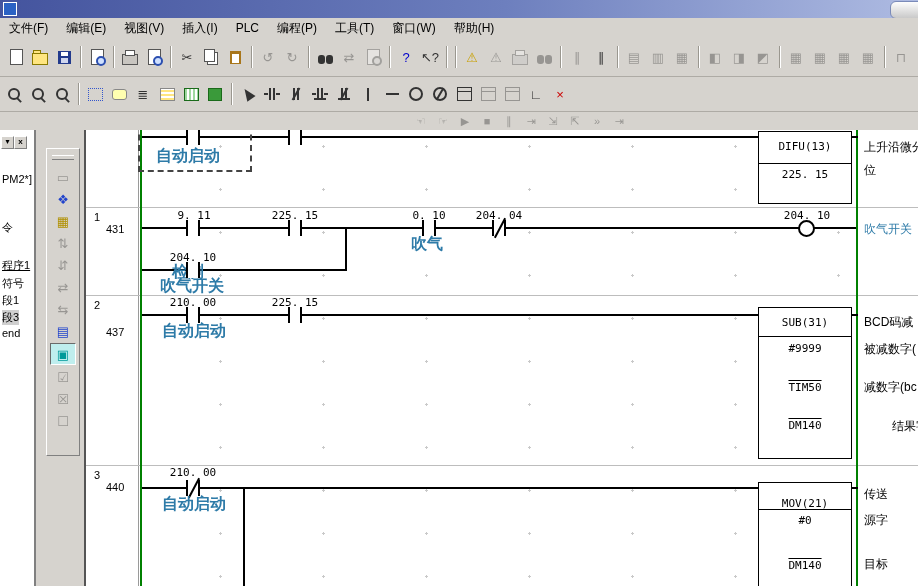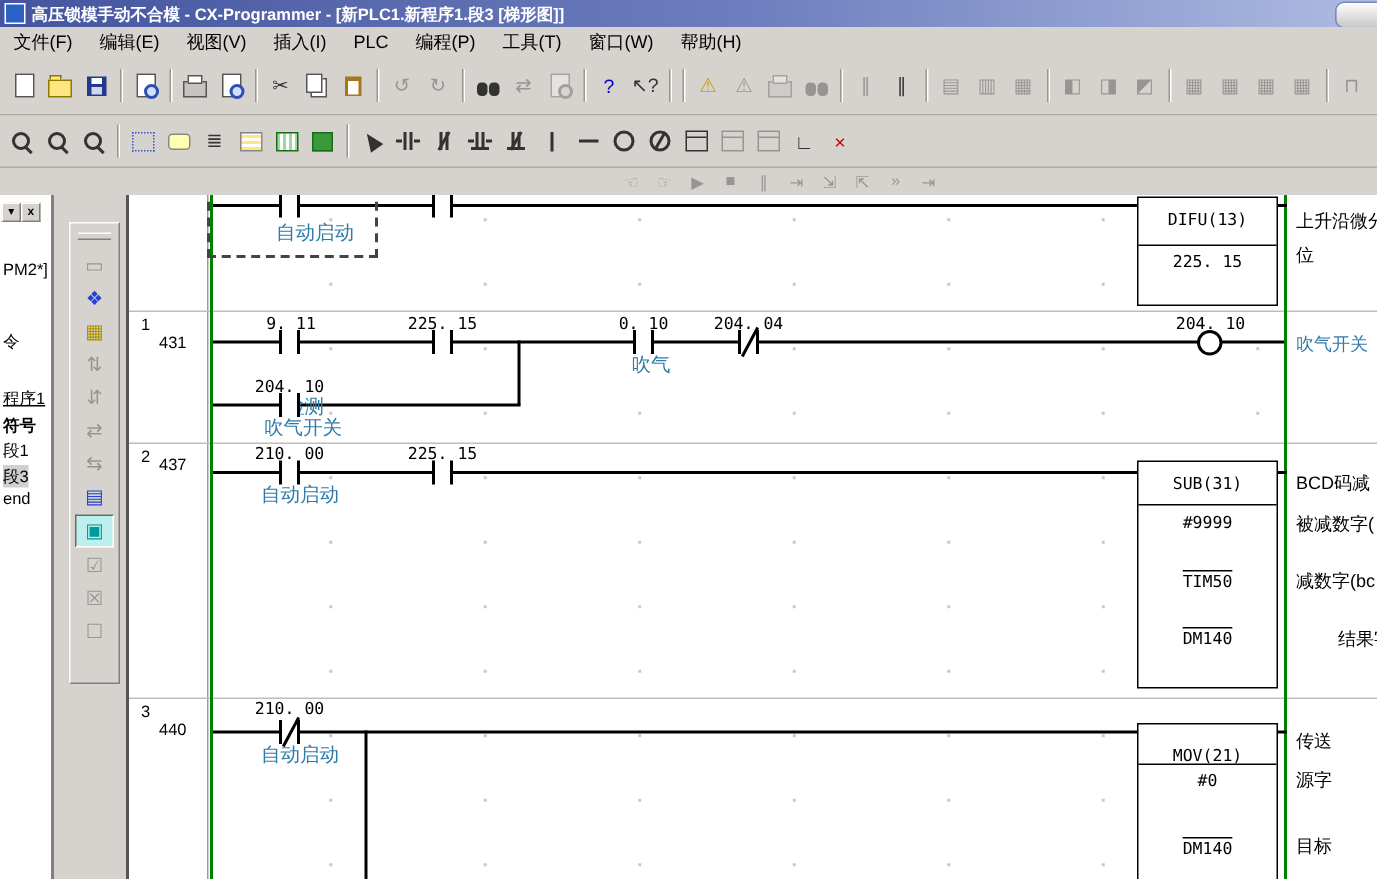--- a/index.html
+++ b/index.html
@@ -103,32 +103,31 @@
     border-left:2px solid #000;border-right:2px solid #000;}
   .contact.nc::after{content:"";position:absolute;left:5px;top:-3px;width:2px;height:22px;background:#000;transform:rotate(28deg);}
   .coil{position:absolute;width:13px;height:13px;border:2px solid #000;border-radius:50%;background:#fff;}
   .ibox{position:absolute;width:92px;background:#fff;border:1px solid #000;font-family:"DejaVu Sans Mono",monospace;}
   .ibox .ittl{position:absolute;left:0;right:0;text-align:center;font-size:11px;color:#000;}
   .ibox .idiv{position:absolute;left:0;right:0;height:1px;background:#000;}
   .iop{position:absolute;left:0;right:0;text-align:center;font-size:11px;color:#000;}
   .iop.ov span{text-decoration:overline;}
   .addr{position:absolute;font-family:"DejaVu Sans Mono",monospace;font-size:11px;color:#000;
     text-align:center;white-space:nowrap;}
-  .sym{position:absolute;font-size:13px;color:#2e7ba8;text-align:right;white-space:nowrap;}
+  .sym{position:absolute;font-size:16px;color:#2e7ba8;text-align:left;white-space:nowrap;font-weight:bold;}
   .rnum{position:absolute;font-size:11px;color:#000;}
   .rcom{position:absolute;left:778px;font-size:12px;color:#000;white-space:nowrap;}
   .rcom.teal{color:#2e7ba8;}
   .marquee{position:absolute;border:2px dashed #444;background:transparent;}
 </style>
 </head>
 <body>
 
 <div id="titlebar">
   <span id="appicon"></span>
-  <span>高压锁模手动不合模 - CX-Programmer - [新PLC1.新程序1.段3 [梯形图]]</span>
   <span id="wbtn-part"></span>
 </div>
 
 <div id="menubar">
   <span class="mitem">文件(F)</span>
   <span class="mitem">编辑(E)</span>
   <span class="mitem">视图(V)</span>
   <span class="mitem">插入(I)</span>
   <span class="mitem">PLC</span>
   <span class="mitem">编程(P)</span>
@@ -292,21 +291,21 @@
     </div>
 </div>
 
 <div id="tree">
   <div style="position:absolute;left:1px;top:4px;white-space:nowrap;">
     <span class="twb">▾</span><span class="twb" style="font-weight:bold;">x</span>
   </div>
   <div class="titem" style="top:42px;">PM2*] 离</div>
   <div class="titem" style="top:90px;">令</div>
   <div class="titem" style="top:128px;text-decoration:underline;">程序1</div>
-  <div class="titem" style="top:146px;font-weight:bold;">符号</div>
+  <div class="titem" style="top:146px;">符号</div>
   <div class="titem" style="top:163px;">段1</div>
   <div class="titem sel" style="top:180px;">段3</div>
   <div class="titem" style="top:197px;">end</div>
 </div>
 
 <div id="vtb">
   <div id="vtbpanel">
     <div class="handle"></div>
     <div style="display:flex;flex-direction:column;align-items:center;">
         <span class="tbtn dis">▭</span>
@@ -372,21 +371,21 @@
   <div class="sym" style="left:325px;top:104px;width:36px;">吹气</div>
 
   <div class="addr" style="left:378px;top:79px;width:70px;">204. 04</div>
   <div class="contact nc" style="left:406px;top:90px;"></div>
 
   <div class="addr" style="left:686px;top:79px;width:70px;">204. 10</div>
   <div class="coil" style="left:712px;top:90px;"></div>
   <div class="rcom teal" style="top:91px;">吹气开关</div>
 
   <div class="rnum" style="left:8px;top:169px;">2</div>
-  <div class="rnum" style="left:20px;top:174px;">437</div>
+  <div class="rnum" style="left:20px;top:196px;">437</div>
   <div class="wire-h" style="left:56px;top:184px;width:616px;"></div>
   <div class="wire-h" style="left:764px;top:184px;width:8px;"></div>
 
   <div class="addr" style="left:72px;top:166px;width:70px;">210. 00</div>
   <div class="contact" style="left:100px;top:177px;"></div>
   <div class="sym" style="left:76px;top:191px;width:64px;">自动启动</div>
 
   <div class="addr" style="left:174px;top:166px;width:70px;">225. 15</div>
   <div class="contact" style="left:202px;top:177px;"></div>
 

